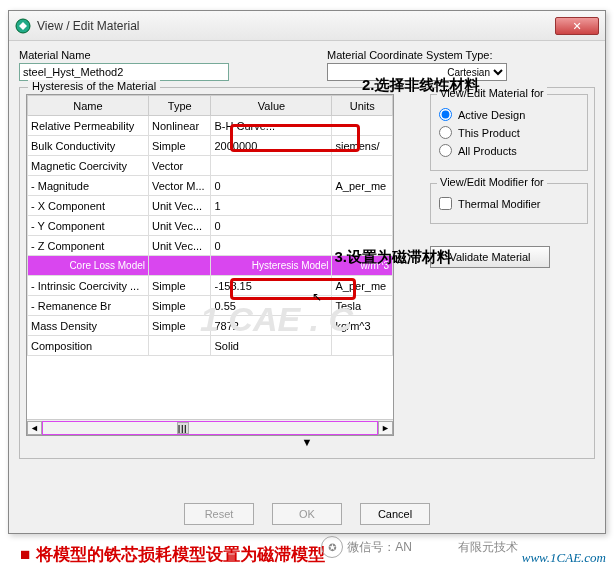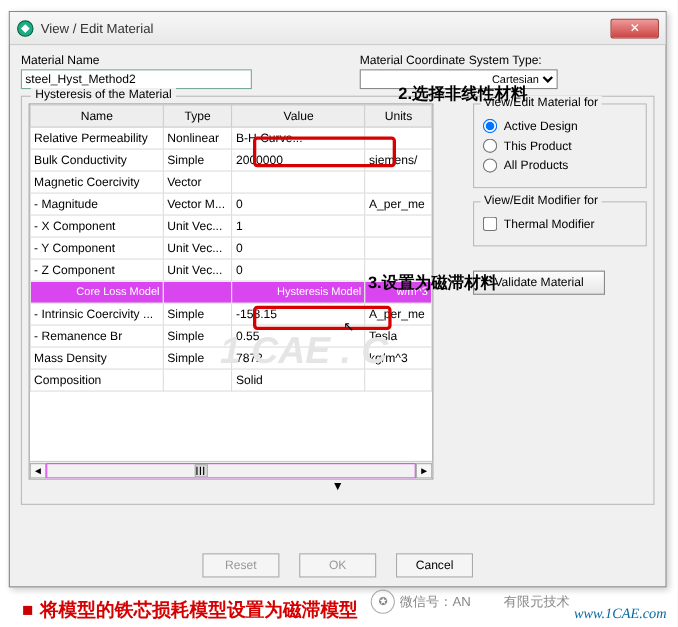--- a/index.html
+++ b/index.html
@@ -229,15 +229,15 @@
 <div class="redbox box2"></div>
 <div class="cursor">↖</div>
 
 <div class="bullets">
   <div><span class="sq">■</span><span>将模型的铁芯损耗模型设置为磁滞模型</span></div>
 </div>
 
 <div class="wechat-blk">
   <span class="wechat-ico">✪</span>
   <span>微信号：AN</span>
-  <span style="margin-left:30px">有限元技术</span>
+  <span style="margin-left:46px">有限元技术</span>
 </div>
 <div class="url">www.1CAE.com</div>
 
 </body></html>

